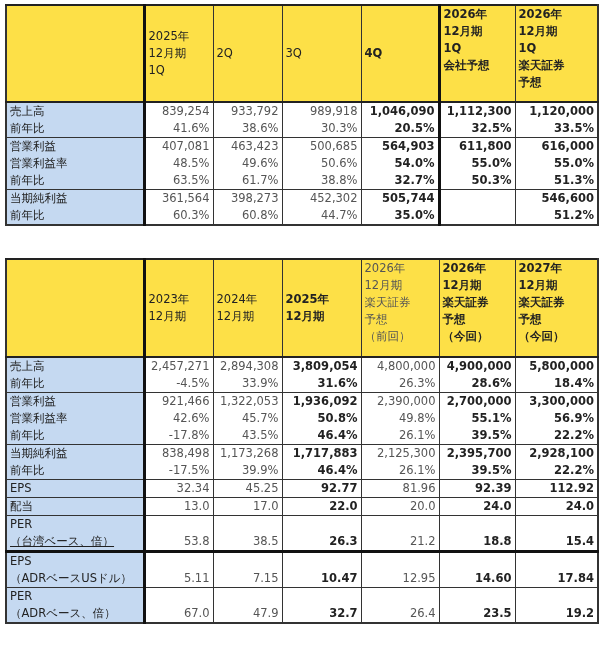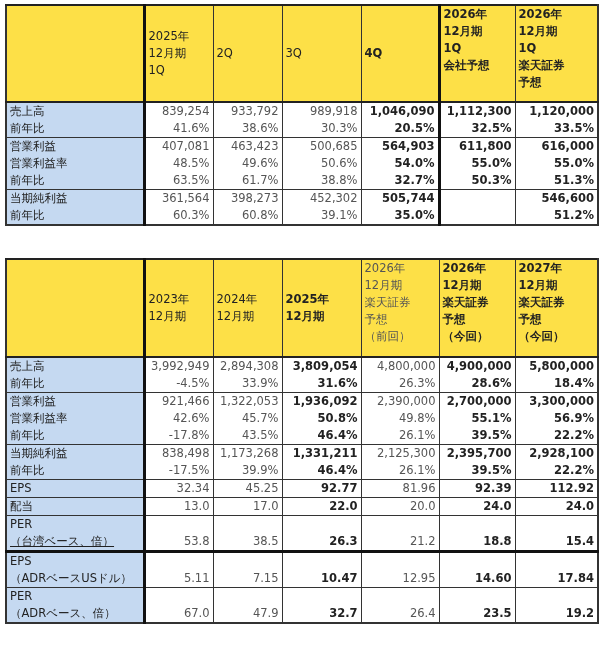--- a/index.html
+++ b/index.html
@@ -128,21 +128,21 @@
       <td class="num g">398,273</td>
       <td class="num g">452,302</td>
       <td class="num b thick-r">505,744</td>
       <td class="num b"></td>
       <td class="num b lastc">546,600</td>
     </tr>
     <tr class="r last">
       <td class="lbl">前年比</td>
       <td class="num g">60.3%</td>
       <td class="num g">60.8%</td>
-      <td class="num g">39.1%</td>
+      <td class="num g">44.7%</td>
       <td class="num b thick-r">35.0%</td>
       <td class="num b"></td>
       <td class="num b lastc">51.2%</td>
     </tr>
   </tbody>
 </table>
 
 <table id="t2">
   <colgroup>
     <col class="c-label">
@@ -187,21 +187,21 @@
         <span class="line">12月期</span>
         <span class="line">楽天証券</span>
         <span class="line">予想</span>
         <span class="line">（今回）</span>
       </th>
     </tr>
   </thead>
   <tbody>
     <tr class="r">
       <td class="lbl">売上高</td>
-      <td class="num g">3,992,949</td>
+      <td class="num g">2,457,271</td>
       <td class="num g">2,894,308</td>
       <td class="num b">3,809,054</td>
       <td class="num g">4,800,000</td>
       <td class="num b">4,900,000</td>
       <td class="num b lastc">5,800,000</td>
     </tr>
     <tr class="r">
       <td class="lbl">前年比</td>
       <td class="num g">-4.5%</td>
       <td class="num g">33.9%</td>
@@ -234,21 +234,21 @@
       <td class="num g">43.5%</td>
       <td class="num b">46.4%</td>
       <td class="num g">26.1%</td>
       <td class="num b">39.5%</td>
       <td class="num b lastc">22.2%</td>
     </tr>
     <tr class="r grp-start">
       <td class="lbl">当期純利益</td>
       <td class="num g">838,498</td>
       <td class="num g">1,173,268</td>
-      <td class="num b">1,331,211</td>
+      <td class="num b">1,717,883</td>
       <td class="num g">2,125,300</td>
       <td class="num b">2,395,700</td>
       <td class="num b lastc">2,928,100</td>
     </tr>
     <tr class="r">
       <td class="lbl">前年比</td>
       <td class="num g">-17.5%</td>
       <td class="num g">39.9%</td>
       <td class="num b">46.4%</td>
       <td class="num g">26.1%</td>

